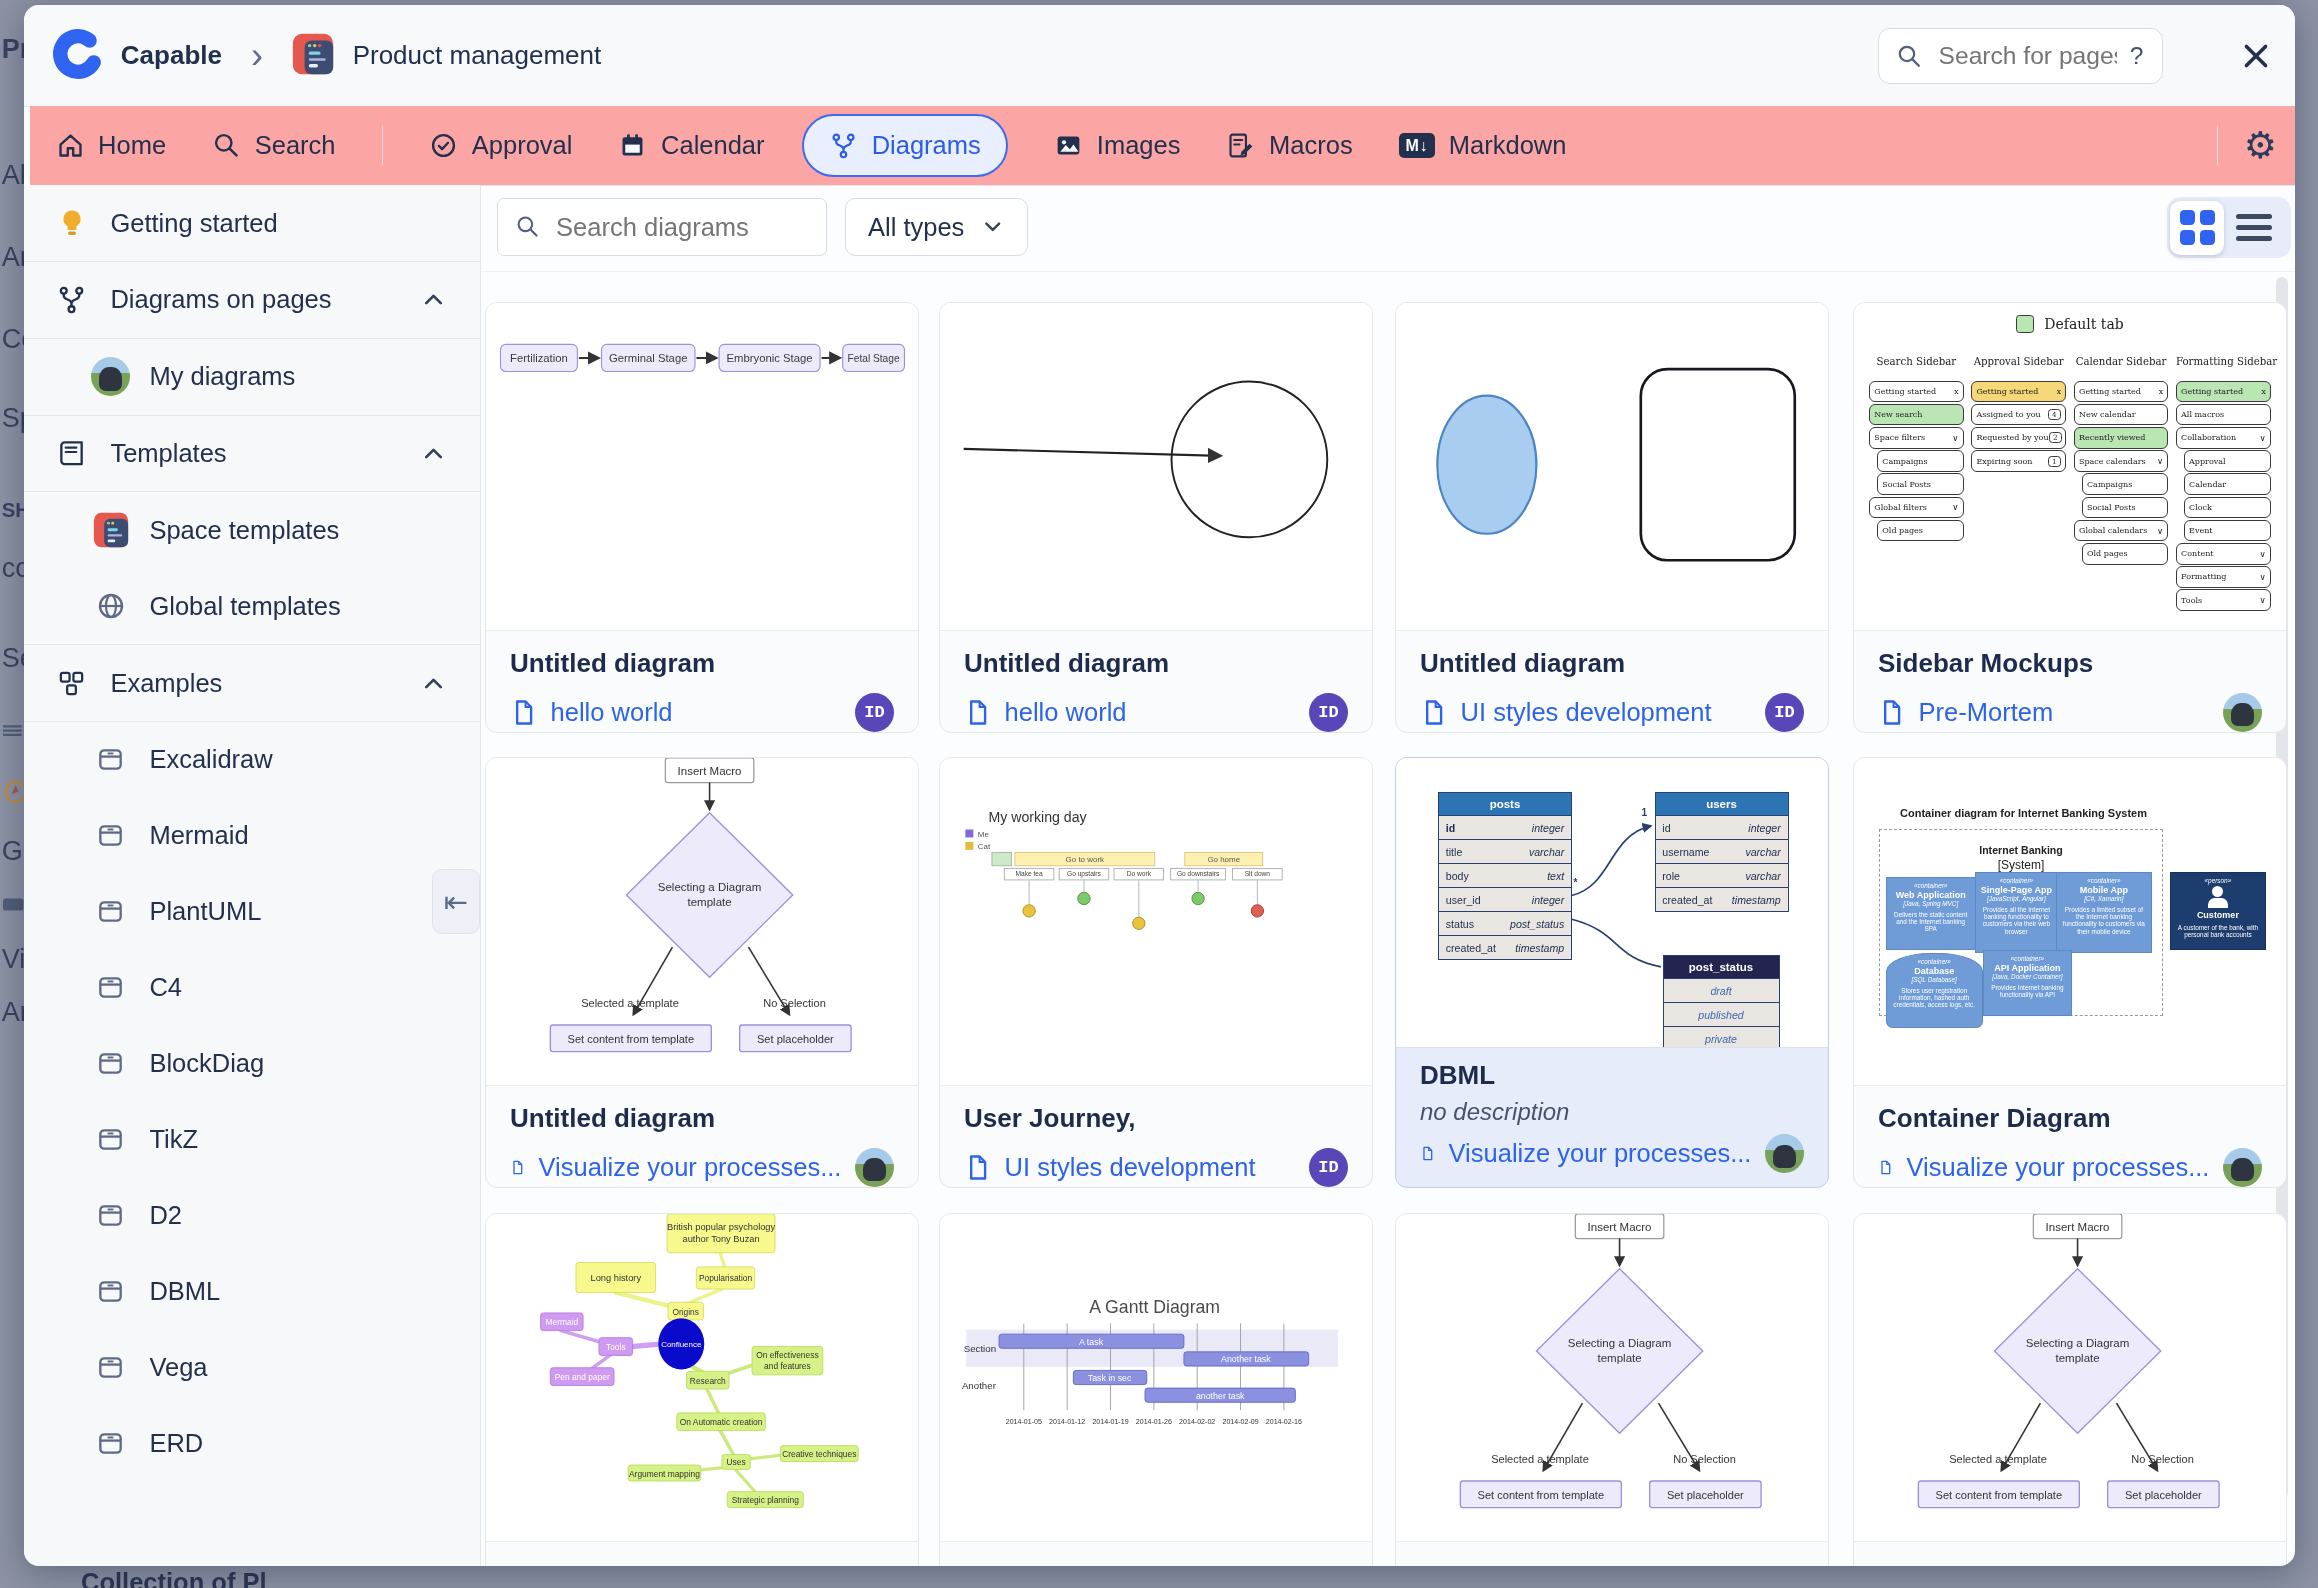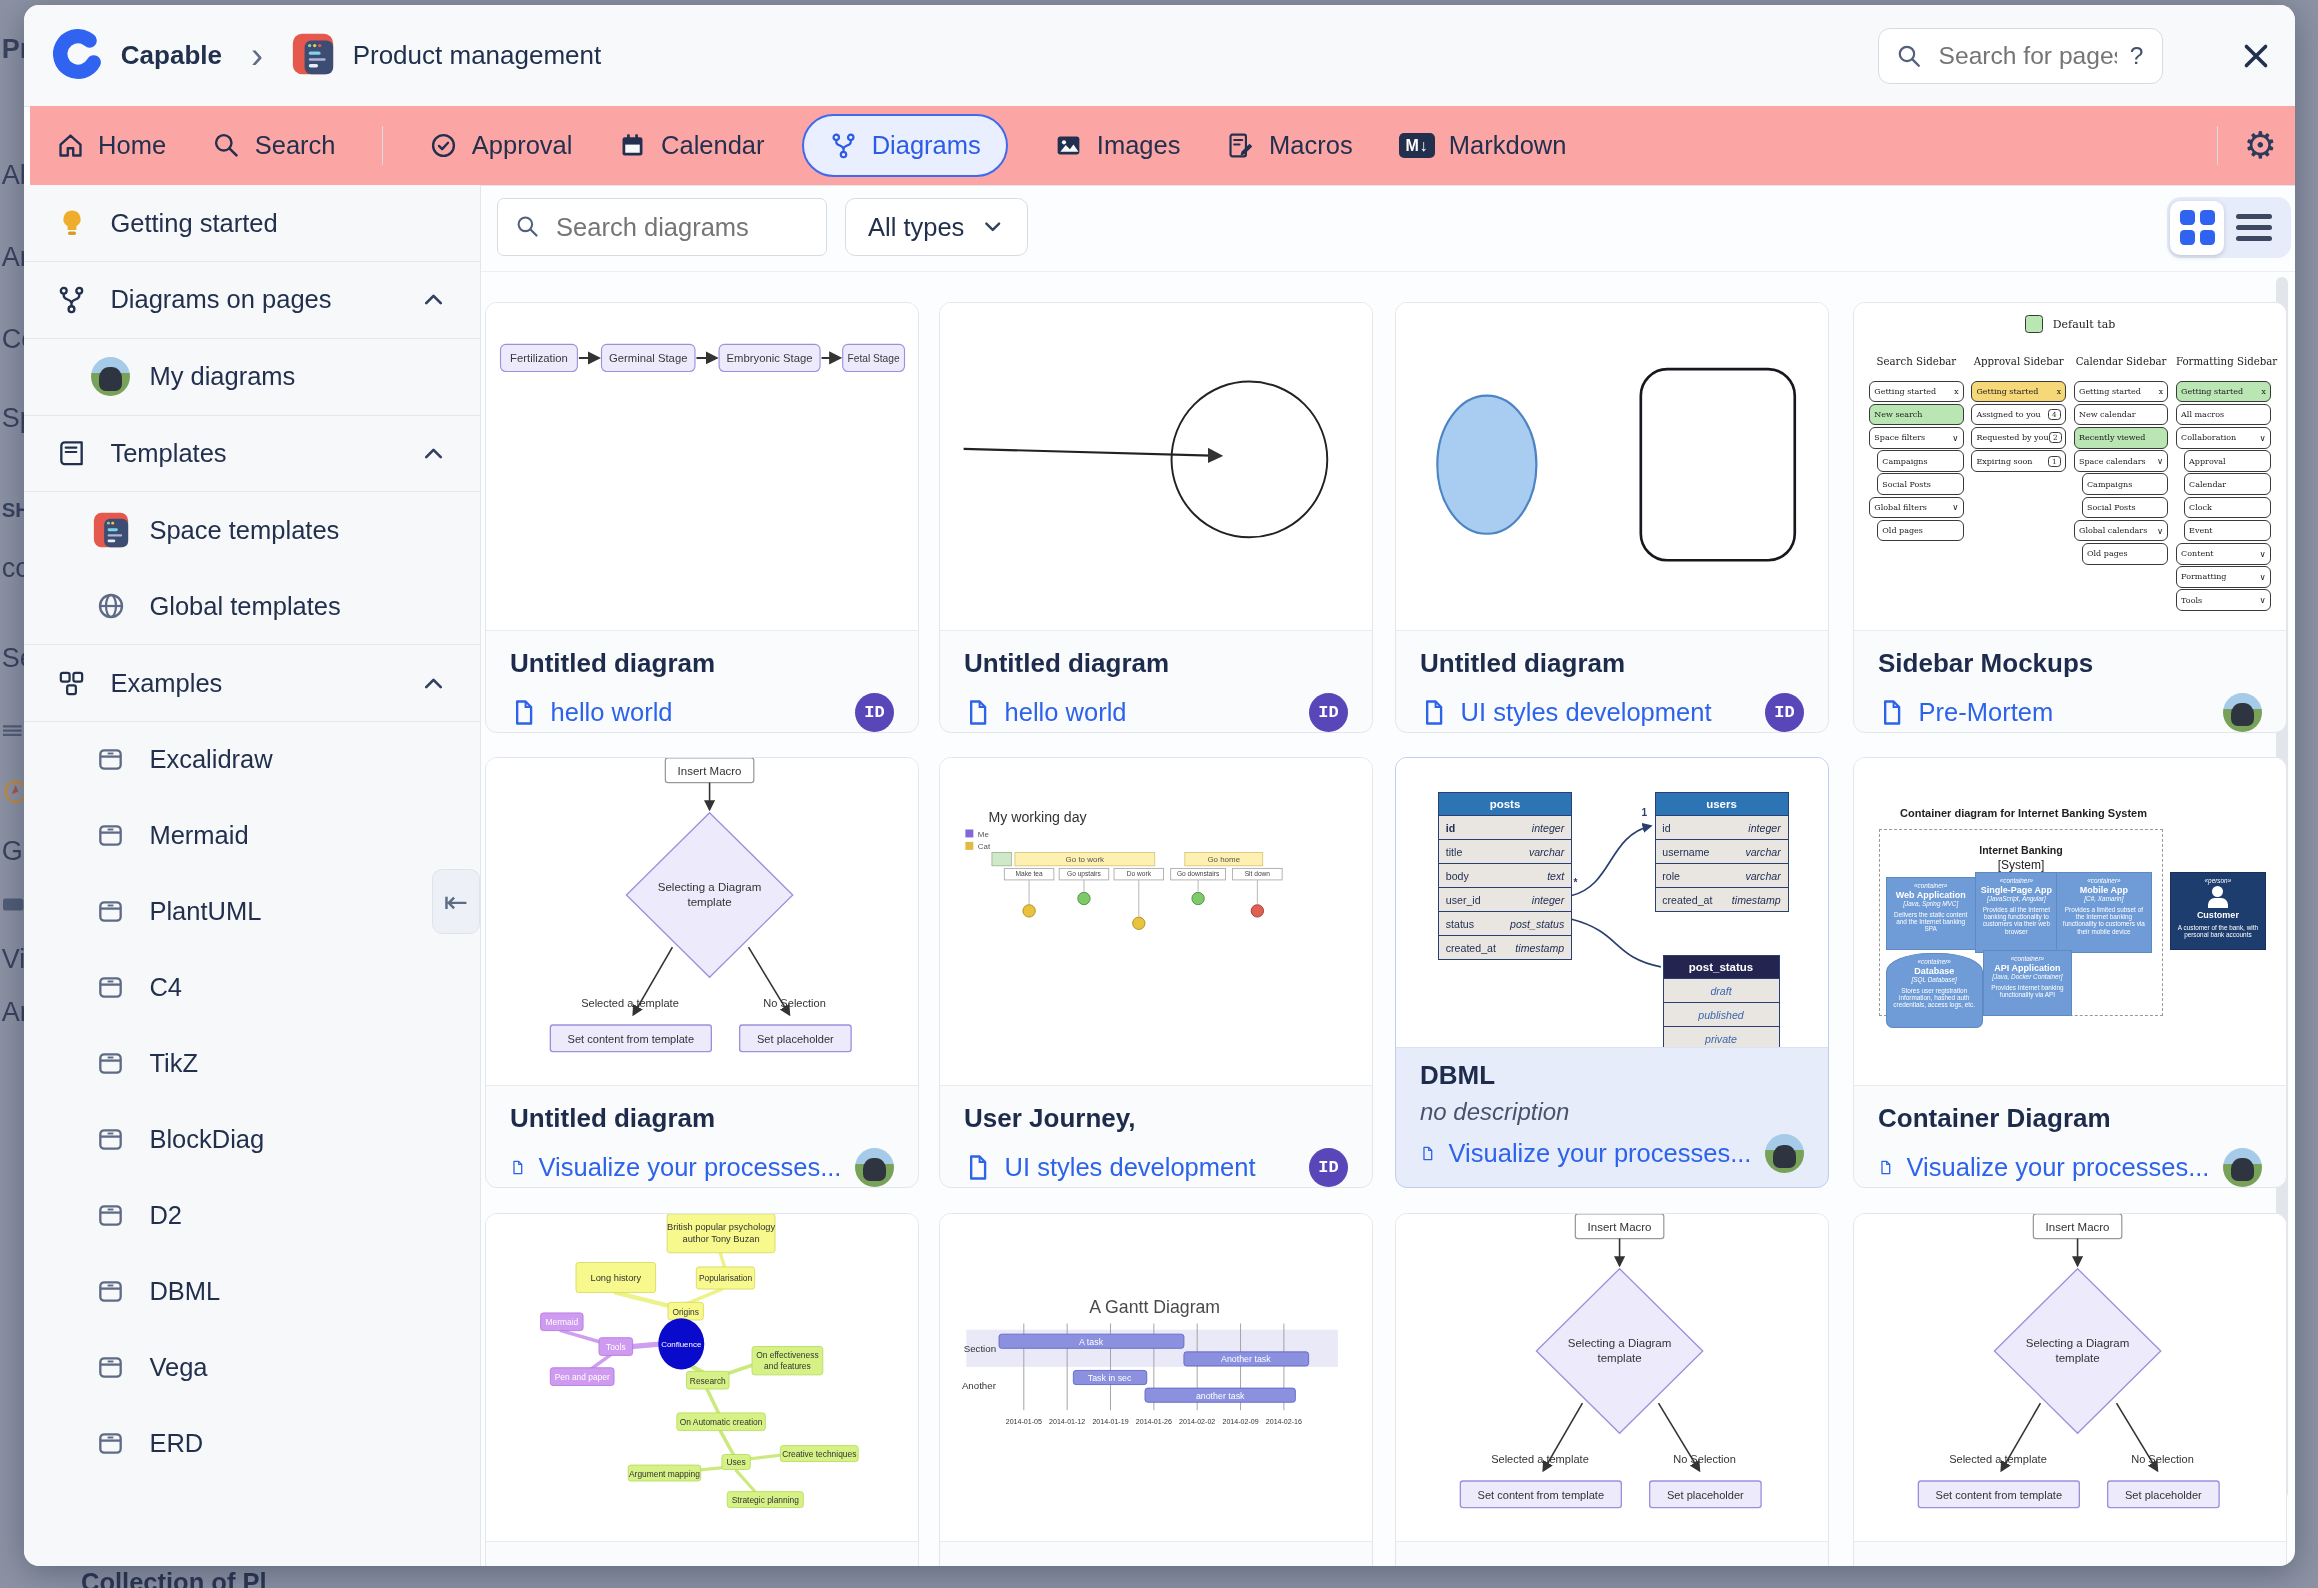--- a/index.html
+++ b/index.html
@@ -75,21 +75,21 @@
   .badge-id{width:39px;height:39px;border-radius:50%;background:#5946b9;color:#fff;font-size:17px;font-weight:700;display:flex;align-items:center;justify-content:center;margin-left:auto;flex:none;font-family:"Liberation Mono",monospace}
   .foot .avatar{margin-left:auto}
   .card.sel{background:#e7ecfa;border-color:#bfcdf0}
   .card.sel .thumb{height:289px;border-bottom-color:#d9e1f3}
   .card.sel .foot{padding-top:12px}
   .c-desc{font-size:24px;font-style:italic;color:#48536b;margin-top:6.8px}
   .card.sel .linkrow{margin-top:8.5px}
 
   
   .mock-wrap{position:relative;width:412px;height:327px;font-family:"DejaVu Serif",serif}
-  .mlegend{position:absolute;top:12px;left:0;right:0;display:flex;justify-content:center;align-items:center;gap:10px;font-size:11px;color:#222}
+  .mlegend{position:absolute;top:12px;left:0;right:0;display:flex;justify-content:center;align-items:center;gap:10px;font-size:14px;color:#222}
   .mlegend i{width:16px;height:16px;background:#b9e6b3;border:1.3px solid #3a3a3a;border-radius:3.4px}
   #mockup-cols{position:absolute;left:5.1px;top:53px;right:5.1px;display:flex;gap:7.6px}
   .mcol{width:95px}
   .mtitle{text-align:center;font-size:10.2px;margin-bottom:13.6px;color:#222;white-space:nowrap}
   .mrow{position:relative;border:1.3px solid #3a3a3a;border-radius:6px;background:#fff;height:19.5px;display:flex;align-items:center;padding:0 4.2px;font-size:8px;color:#222;margin-bottom:1.7px;white-space:nowrap;overflow:hidden}
   .mrow.green{background:#b9e6b3}.mrow.yellow{background:#f6d878}.mrow.ind{margin-left:8px}
   .mrow em{font-style:normal;margin-left:auto}
   .mx{font-size:7.6px}
   .mb{border:0.8px solid #3a3a3a;border-radius:3.4px;font-size:7.2px;padding:0 3.4px}
   .mv{font-size:8.5px}
@@ -445,29 +445,29 @@
             </svg>
           </span>
           <span class="lbl">C4</span>
         </div>
       <div class="s-row child">
           <span class="ic">
             <svg width="31" height="31" color="#5f6b85" viewBox="0 0 36 36">
               <use href="#i-box"></use>
             </svg>
           </span>
-          <span class="lbl">TikZ</span>
+          <span class="lbl">BlockDiag</span>
         </div>
       <div class="s-row child">
           <span class="ic">
             <svg width="31" height="31" color="#5f6b85" viewBox="0 0 36 36">
               <use href="#i-box"></use>
             </svg>
           </span>
-          <span class="lbl">BlockDiag</span>
+          <span class="lbl">TikZ</span>
         </div>
       <div class="s-row child">
           <span class="ic">
             <svg width="31" height="31" color="#5f6b85" viewBox="0 0 36 36">
               <use href="#i-box"></use>
             </svg>
           </span>
           <span class="lbl">D2</span>
         </div>
       <div class="s-row child">

